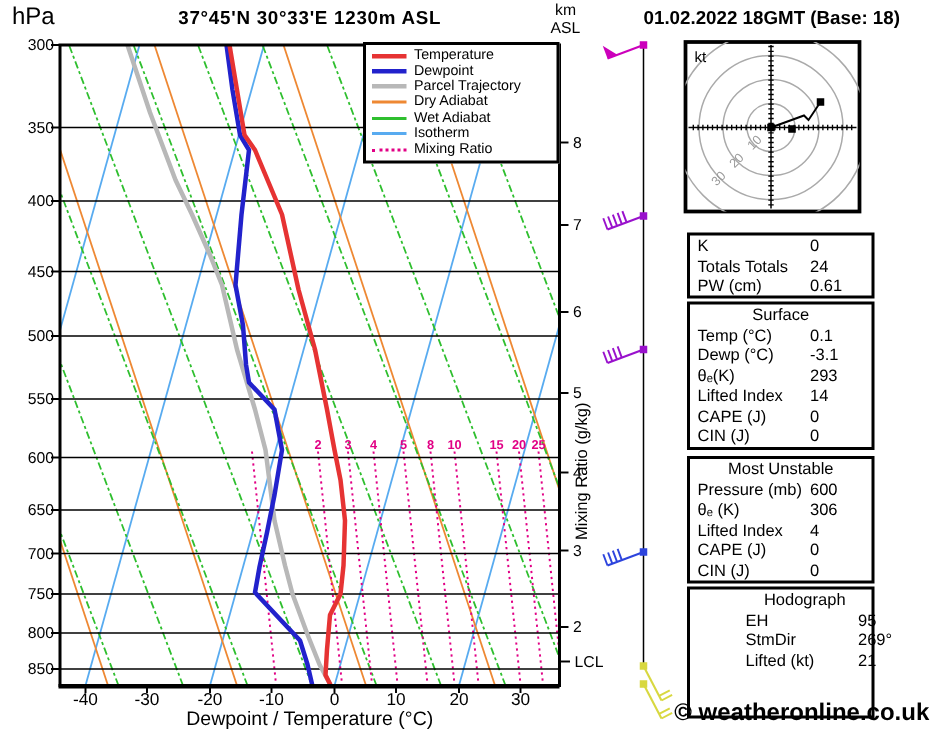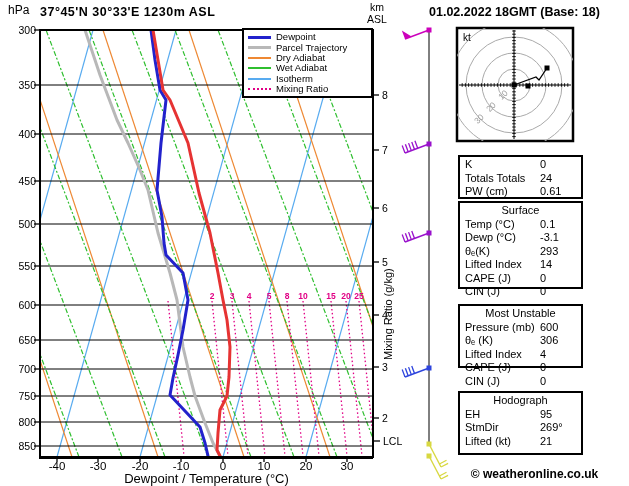--- a/index.html
+++ b/index.html
@@ -1,36 +1,36 @@
 <!DOCTYPE html>
 <html><head>
 <meta charset="utf-8">
 <style>
   html,body{margin:0;padding:0;background:#ffffff;}
   .canvas{position:relative;width:629px;height:486px;background:#fff;
           font-family:"Liberation Sans",sans-serif;overflow:hidden;}
   svg{position:absolute;left:0;top:0;}
   .t{position:absolute;font-weight:bold;font-size:12.5px;color:#000;white-space:nowrap;}
-  .loc{left:40px;top:5px;width:333px;letter-spacing:.5px;}
+  .loc{left:40px;top:5px;width:333px;text-align:center;letter-spacing:.5px;}
   .dt{left:400px;top:5px;width:229px;text-align:center;}
-  .hpa{position:absolute;left:8px;top:3px;font-size:12px;color:#000;}
+  .hpa{position:absolute;left:8px;top:3px;font-size:16px;color:#000;}
   .kmasl{position:absolute;left:360px;top:1px;width:34px;text-align:center;
          font-size:10.5px;line-height:12px;color:#000;}
   .legend{position:absolute;left:242px;top:28px;width:131px;background:#fff;
           border:2px solid #000;box-sizing:border-box;padding:2px 0 2px 4px;}
   .legend-row{display:flex;align-items:center;height:10.4px;}
   .legend-swatch{width:23px;margin-right:5px;flex:0 0 auto;height:0;}
   .legend-label{font-size:9.5px;line-height:10px;color:#000;white-space:nowrap;}
   .xlabel{position:absolute;left:40px;top:471px;width:333px;text-align:center;
           font-size:13px;color:#000;}
   .mixlabel{position:absolute;left:382px;top:210px;height:150px;
             writing-mode:vertical-rl;transform:rotate(180deg);
             font-size:11px;color:#000;white-space:nowrap;}
   .copyright{position:absolute;left:440px;top:467px;width:189px;text-align:center;
-             font-weight:bold;font-size:12px;color:#000;}
+             font-weight:bold;font-size:16px;color:#000;}
   .ibox{position:absolute;border:2px solid #000;background:#fff;box-sizing:border-box;
         font-size:11px;color:#000;padding-top:1px;}
   .ititle{text-align:center;height:13.5px;line-height:13.5px;}
   .irow{position:relative;height:13.5px;line-height:13.5px;padding-left:5px;white-space:nowrap;}
   .ivalue{position:absolute;left:80px;top:0;}
 </style>
 </head>
 <body>
 
 <div class="canvas">
@@ -304,20 +304,24 @@
         <text x="481" y="121" text-anchor="middle" fill="#999" font-size="8.5" font-family="&quot;Liberation Sans&quot;,sans-serif" transform="rotate(-45 481 121)">30</text>
         <text x="463" y="41" fill="#000" font-size="10" font-family="&quot;Liberation Sans&quot;,sans-serif">kt</text>
         <polyline points="514,85 536,77 539,80 547,68" fill="none" stroke="#000" stroke-width="1.3"></polyline>
         <rect x="511.5" y="82.5" width="5" height="5" fill="#000"></rect>
         <rect x="544.5" y="65.5" width="5" height="5" fill="#000"></rect>
         <rect x="525.5" y="83.5" width="5" height="5" fill="#000"></rect>
       </g>
     </svg>
   <div class="legend" id="legend">
       <div class="legend-row">
+        <div class="legend-swatch" style="border-top: 3px solid rgb(230, 51, 51);"></div>
+        <span class="legend-label">Temperature</span>
+      </div>
+      <div class="legend-row">
         <div class="legend-swatch" style="border-top: 3px solid rgb(34, 34, 204);"></div>
         <span class="legend-label">Dewpoint</span>
       </div>
       <div class="legend-row">
         <div class="legend-swatch" style="border-top: 3px solid rgb(184, 184, 184);"></div>
         <span class="legend-label">Parcel Trajectory</span>
       </div>
       <div class="legend-row">
         <div class="legend-swatch" style="border-top: 2px solid rgb(238, 136, 51);"></div>
         <span class="legend-label">Dry Adiabat</span>
@@ -336,38 +340,38 @@
       </div>
     </div>
   <div class="xlabel">Dewpoint / Temperature (°C)</div>
   <div class="mixlabel">Mixing Ratio (g/kg)</div>
   <div id="tables">
       <div class="ibox" style="left: 458px; top: 155px; width: 125px; height: 44px;">
         <div class="irow"><span>K</span><span class="ivalue">0</span></div>
         <div class="irow"><span>Totals Totals</span><span class="ivalue">24</span></div>
         <div class="irow"><span>PW (cm)</span><span class="ivalue">0.61</span></div>
       </div>
-      <div class="ibox" style="left: 458px; top: 201px; width: 125px; height: 88px;">
+      <div class="ibox" style="left: 458px; top: 201px; width: 125px; height: 99px;">
         <div class="ititle">Surface</div>
         <div class="irow"><span>Temp (°C)</span><span class="ivalue">0.1</span></div>
         <div class="irow"><span>Dewp (°C)</span><span class="ivalue">-3.1</span></div>
         <div class="irow"><span>θₑ(K)</span><span class="ivalue">293</span></div>
         <div class="irow"><span>Lifted Index</span><span class="ivalue">14</span></div>
         <div class="irow"><span>CAPE (J)</span><span class="ivalue">0</span></div>
         <div class="irow"><span>CIN (J)</span><span class="ivalue">0</span></div>
       </div>
-      <div class="ibox" style="left: 458px; top: 304px; width: 125px; height: 64px;">
+      <div class="ibox" style="left: 458px; top: 304px; width: 125px; height: 85px;">
         <div class="ititle">Most Unstable</div>
         <div class="irow"><span>Pressure (mb)</span><span class="ivalue">600</span></div>
         <div class="irow"><span>θₑ (K)</span><span class="ivalue">306</span></div>
         <div class="irow"><span>Lifted Index</span><span class="ivalue">4</span></div>
         <div class="irow"><span>CAPE (J)</span><span class="ivalue">0</span></div>
         <div class="irow"><span>CIN (J)</span><span class="ivalue">0</span></div>
       </div>
-      <div class="ibox" style="left: 458px; top: 391px; width: 125px; height: 64px;">
+      <div class="ibox" style="left: 458px; top: 391px; width: 125px; height: 88px; padding-left: 32px;">
         <div class="ititle">Hodograph</div>
         <div class="irow"><span>EH</span><span class="ivalue">95</span></div>
         <div class="irow"><span>StmDir</span><span class="ivalue">269°</span></div>
         <div class="irow"><span>Lifted (kt)</span><span class="ivalue">21</span></div>
       </div>
     </div>
   <div class="copyright">© weatheronline.co.uk</div>
 </div>
 
 </body></html>

